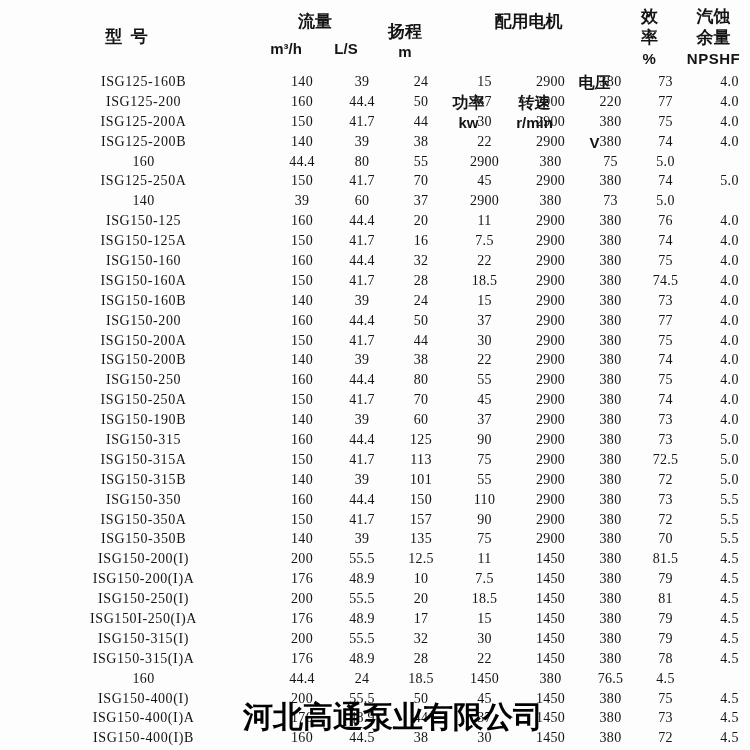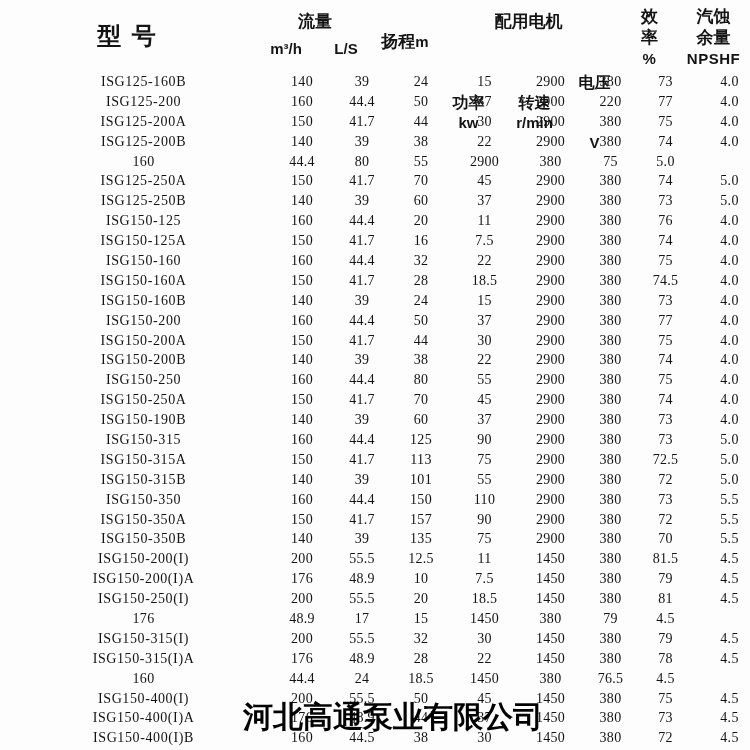--- a/index.html
+++ b/index.html
@@ -15,35 +15,35 @@
 
   
   .thead {
     display: flex;
     height: 72px;
     font-family: "Liberation Sans", sans-serif;
     font-weight: bold;
     align-items: stretch;
   }
   .h-model { width: 255px; display: flex; align-items: center; justify-content: center;
-             font-size: 24px; letter-spacing: 2px; }
+             font-size: 17px; letter-spacing: 2px; }
   .h-group { display: flex; flex-direction: column; }
   .h-flow { width: 120px; }
   .h-motor { width: 187px; }
   .g-top { height: 24px; display: flex; align-items: center; justify-content: center;
            font-size: 17px; padding-top: 19px; }
   .g-sub { flex: 1; display: flex; }
   .g-sub .sub { display: flex; align-items: center; justify-content: center; font-size: 15px; }
   .sub-m3h { width: 62px; }
   .sub-ls  { width: 58px; }
   .motor-col { display: flex; flex-direction: column; align-items: center; justify-content: center; margin-top: 48px; }
   .motor-col .cn { font-size: 16px; line-height: 21px; }
   .motor-col .unit { font-size: 15px; line-height: 19px; }
   .mc-kw { width: 67px; } .mc-rmin { width: 65px; } .mc-v { width: 55px; gap: 40px; }
-  .h-head { width: 60px; display: flex; flex-direction: row; align-items: center;
+  .h-head { width: 60px; display: flex; flex-direction: column; align-items: center;
             justify-content: center; padding-top: 10px; }
   .h-head .cn { font-size: 17px; line-height: 21px; }
   .h-head .unit { font-size: 15px; line-height: 19px; }
   .h-stack3 { display: flex; flex-direction: column; align-items: center; justify-content: center;
               padding-top: 2px; }
   .h-eff { width: 55px; }
   .h-npshf { width: 73px; }
   .h-stack3 .cn { font-size: 17px; line-height: 21px; }
   .h-stack3 .unit { font-size: 15px; line-height: 21px; letter-spacing: 0.5px; }
 
@@ -191,21 +191,20 @@
     <div class="c">41.7</div>
     <div class="c">70</div>
     <div class="c">45</div>
     <div class="c">2900</div>
     <div class="c">380</div>
     <div class="c">74</div>
     <div class="c">5.0</div>
   </div>
 
   <div class="row">
-    <div class="c model">ISG125-250B</div>
     <div class="c">140</div>
     <div class="c">39</div>
     <div class="c">60</div>
     <div class="c">37</div>
     <div class="c">2900</div>
     <div class="c">380</div>
     <div class="c">73</div>
     <div class="c">5.0</div>
   </div>
 
@@ -443,20 +442,21 @@
     <div class="c">55.5</div>
     <div class="c">20</div>
     <div class="c">18.5</div>
     <div class="c">1450</div>
     <div class="c">380</div>
     <div class="c">81</div>
     <div class="c">4.5</div>
   </div>
 
   <div class="row">
+    <div class="c model">ISG150I-250(I)A</div>
     <div class="c">176</div>
     <div class="c">48.9</div>
     <div class="c">17</div>
     <div class="c">15</div>
     <div class="c">1450</div>
     <div class="c">380</div>
     <div class="c">79</div>
     <div class="c">4.5</div>
   </div>
 

